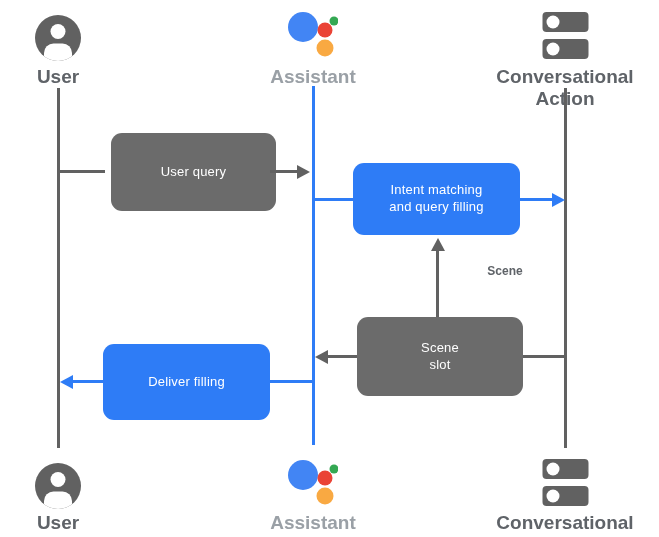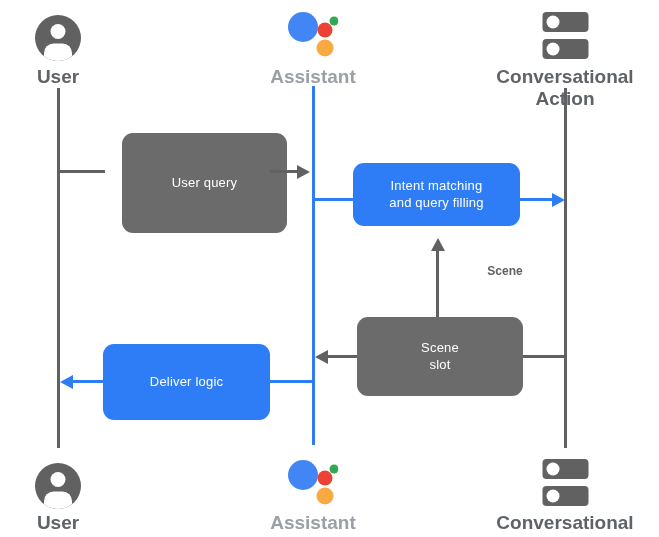--- a/index.html
+++ b/index.html
@@ -73,28 +73,28 @@
     <rect x="2.5" y="30" width="46" height="20" rx="4" style="fill:var(--line-gray)"></rect>
     <circle cx="13" cy="40" r="6.5" fill="#fff"></circle>
   </svg>
   <div class="actor-label" style="left:490px;top:66px;width:150px">Conversational Action</div>
 
   <div class="v-line gray-l" style="left:57px;top:88px;height:360px"></div>
   <div class="v-line blue-l" style="left:312px;top:86px;height:359px"></div>
   <div class="v-line gray-l" style="left:564px;top:88px;height:360px"></div>
 
   <div class="h-line gray-l" style="left:58px;top:170px;width:47px"></div>
-  <div class="node node-gray" style="left:122px;top:133px;width:165px;height:100px">
+  <div class="node node-gray" style="left:111px;top:133px;width:165px;height:78px">
     <span>User query</span>
   </div>
   <div class="h-line gray-l" style="left:270px;top:170px;width:28px"></div>
   <div class="arrow arr-right" style="left:297px;top:165px"></div>
 
   <div class="h-line blue-l" style="left:313px;top:198px;width:40px"></div>
-  <div class="node node-blue" style="left:353px;top:163px;width:167px;height:63px">
+  <div class="node node-blue" style="left:353px;top:163px;width:167px;height:72px">
     <span>Intent matching</span>
     <span>and query filling</span>
   </div>
   <div class="h-line blue-l" style="left:520px;top:198px;width:32px"></div>
   <div class="arrow arr-right blue-a" style="left:552px;top:193px"></div>
 
   <div class="v-line gray-l" style="left:436px;top:250px;height:67px"></div>
   <div class="arrow arr-up" style="left:431px;top:238px"></div>
   <div class="annotation" style="left:444px;top:264px;width:122px">
     <span style="display:block">Scene</span>
@@ -103,21 +103,21 @@
   <div class="h-line gray-l" style="left:523px;top:355px;width:42px"></div>
   <div class="node node-gray" style="left:357px;top:317px;width:166px;height:79px">
     <span>Scene</span>
     <span>slot</span>
   </div>
   <div class="h-line gray-l" style="left:328px;top:355px;width:29px"></div>
   <div class="arrow arr-left" style="left:315px;top:350px"></div>
 
   <div class="h-line blue-l" style="left:270px;top:380px;width:43px"></div>
   <div class="node node-blue" style="left:103px;top:344px;width:167px;height:76px">
-    <span>Deliver logic</span>
+    <span>Deliver filling</span>
   </div>
   <div class="h-line blue-l" style="left:73px;top:380px;width:30px"></div>
   <div class="arrow arr-left blue-a" style="left:60px;top:375px"></div>
 
   <svg class="abs" style="left:33px;top:461px" width="50" height="50" viewBox="0 0 50 50">
     <defs>
         <clipPath id="uc2">
           <circle cx="25" cy="25" r="23"></circle>
         </clipPath>
       </defs>

